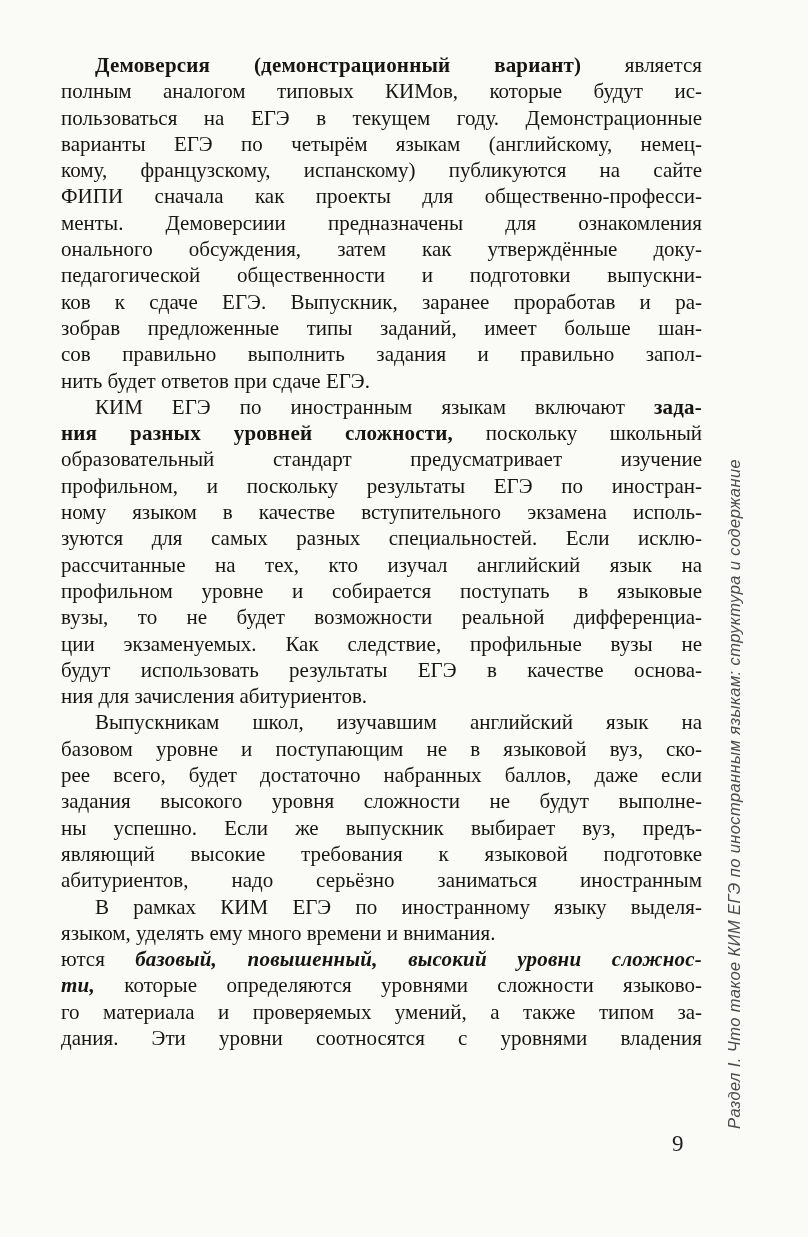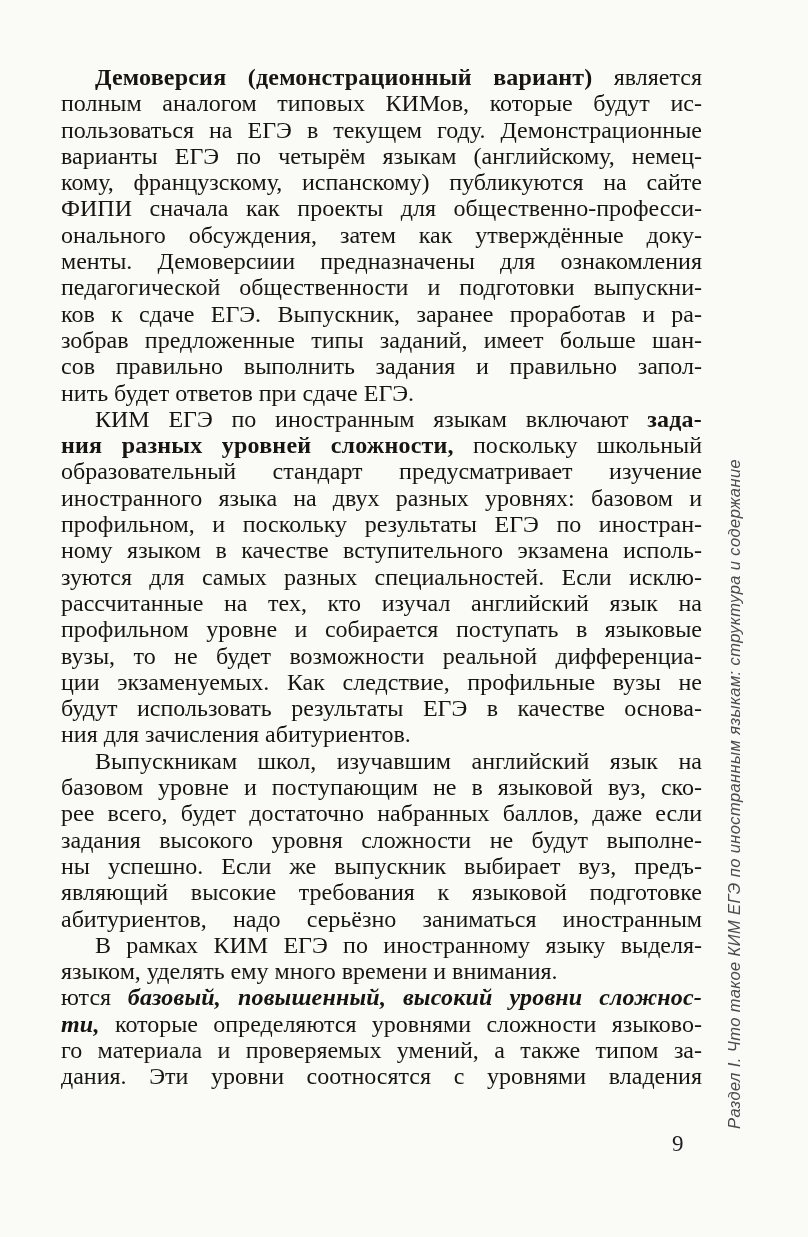--- a/index.html
+++ b/index.html
@@ -7,22 +7,22 @@
   .page{
     position:relative;
     width:808px;height:1237px;
     background:#fafaf7;
     overflow:hidden;
     font-family:"Liberation Serif", serif;
     color:#17150f;
   }
   .text-block{
     position:absolute;
-    left:61px;top:64px;width:641px;
-    font-size:24px;
+    left:61px;top:52px;width:641px;
+    font-size:21px;
   }
   .line{
     height:26.3px;
     line-height:26.3px;
     text-align:justify;
     text-align-last:justify;
     white-space:normal;
     hyphens:none;
   }
   .line.last{text-align-last:left;}
@@ -52,31 +52,30 @@
 <body>
 
 <div class="page">
   <div class="text-block">
       <div class="line indent"><b>Демоверсия (демонстрационный вариант)</b> является</div>
       <div class="line">полным аналогом типовых КИМов, которые будут ис-</div>
       <div class="line">пользоваться на ЕГЭ в текущем году. Демонстрационные</div>
       <div class="line">варианты ЕГЭ по четырём языкам (английскому, немец-</div>
       <div class="line">кому, французскому, испанскому) публикуются на сайте</div>
       <div class="line">ФИПИ сначала как проекты для общественно-професси-</div>
+      <div class="line">менты. Демоверсиии предназначены для ознакомления</div>
       <div class="line">онального обсуждения, затем как утверждённые доку-</div>
-      <div class="line">менты. Демоверсиии предназначены для ознакомления</div>
       <div class="line">педагогической общественности и подготовки выпускни-</div>
       <div class="line">ков к сдаче ЕГЭ. Выпускник, заранее проработав и ра-</div>
       <div class="line">зобрав предложенные типы заданий, имеет больше шан-</div>
       <div class="line">сов правильно выполнить задания и правильно запол-</div>
       <div class="line last">нить будет ответов при сдаче ЕГЭ.</div>
       <div class="line indent">КИМ ЕГЭ по иностранным языкам включают <b>зада-</b></div>
       <div class="line"><b>ния разных уровней сложности,</b> поскольку школьный</div>
       <div class="line">образовательный стандарт предусматривает изучение</div>
-      <div class="line">иностранного языка на двух разных уровнях: базовом и</div>
       <div class="line">профильном, и поскольку результаты ЕГЭ по иностран-</div>
       <div class="line">ному языком в качестве вступительного экзамена исполь-</div>
       <div class="line">зуются для самых разных специальностей. Если исклю-</div>
       <div class="line">рассчитанные на тех, кто изучал английский язык на</div>
       <div class="line">профильном уровне и собирается поступать в языковые</div>
       <div class="line">вузы, то не будет возможности реальной дифференциа-</div>
       <div class="line">ции экзаменуемых. Как следствие, профильные вузы не</div>
       <div class="line">будут использовать результаты ЕГЭ в качестве основа-</div>
       <div class="line last">ния для зачисления абитуриентов.</div>
       <div class="line indent">Выпускникам школ, изучавшим английский язык на</div>

